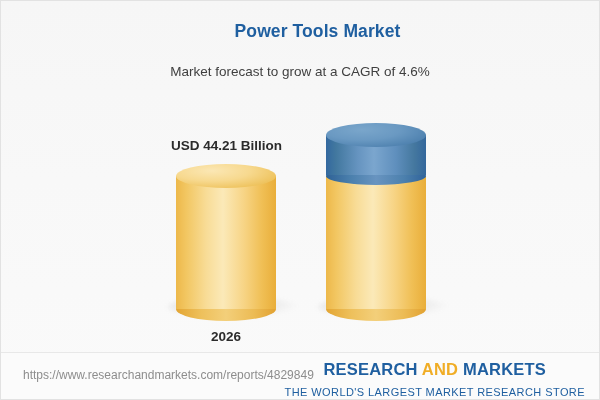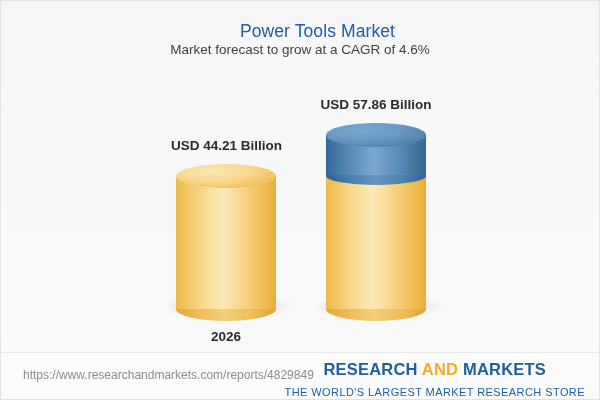--- a/index.html
+++ b/index.html
@@ -23,27 +23,27 @@
   
   .header {
     position: absolute;
     top: 20px;
     left: 0;
     width: 100%;
     text-align: center;
   }
   .title {
     font-size: 17.5px;
-    font-weight: normal;
+    font-weight: bold;
     color: #1f5fa0;
     letter-spacing: .1px;
     padding-left: 35px;
   }
   .subtitle {
-    margin-top: 0;
+    margin-top: 22px;
     font-size: 13.5px;
     color: #3f3f3f;
     font-weight: normal;
   }
 
   
   .plot {
     position: absolute;
     top: 0; left: 0;
     width: 600px;
@@ -202,21 +202,20 @@
       <div class="bar-label" style="top:-26px;">USD 44.21 Billion</div>
       <div class="cyl" style="height:145px;">
         <div class="shadow"></div>
         <div class="base yellow" style="bottom:-12px;"></div>
         <div class="body yellow" style="top:12px; height:133px;"></div>
         <div class="cap yellow" style="top:0;"></div>
       </div>
     </div>
 
     <div class="bar-group" style="left:325px; width:100px; height:186px;">
-      <div class="bar-label" style="top:-26px;">USD 57.86 Billion</div>
       <div class="cyl" style="height:186px;">
         <div class="shadow"></div>
         <div class="base yellow" style="bottom:-12px;"></div>
         <div class="body yellow" style="top:53px; height:133px;"></div>
         <div class="seam" style="top:44px;"></div>
         <div class="body blue" style="top:12px; height:40px;"></div>
         <div class="cap blue" style="top:0;"></div>
       </div>
     </div>
 

